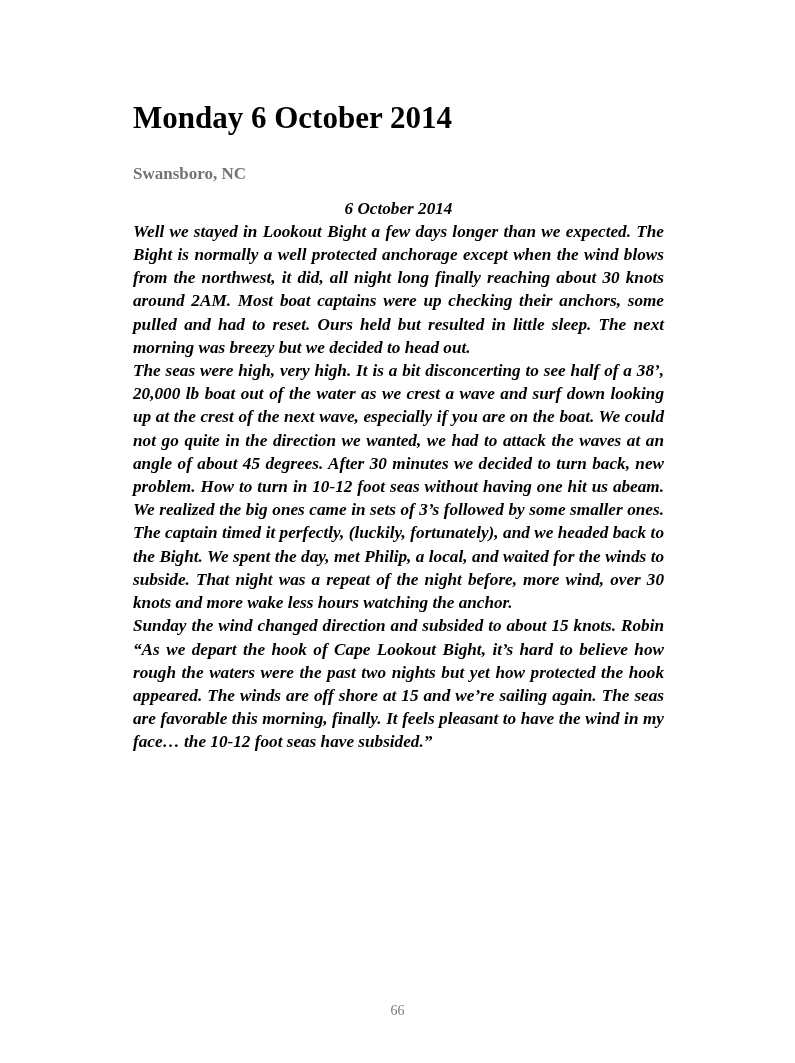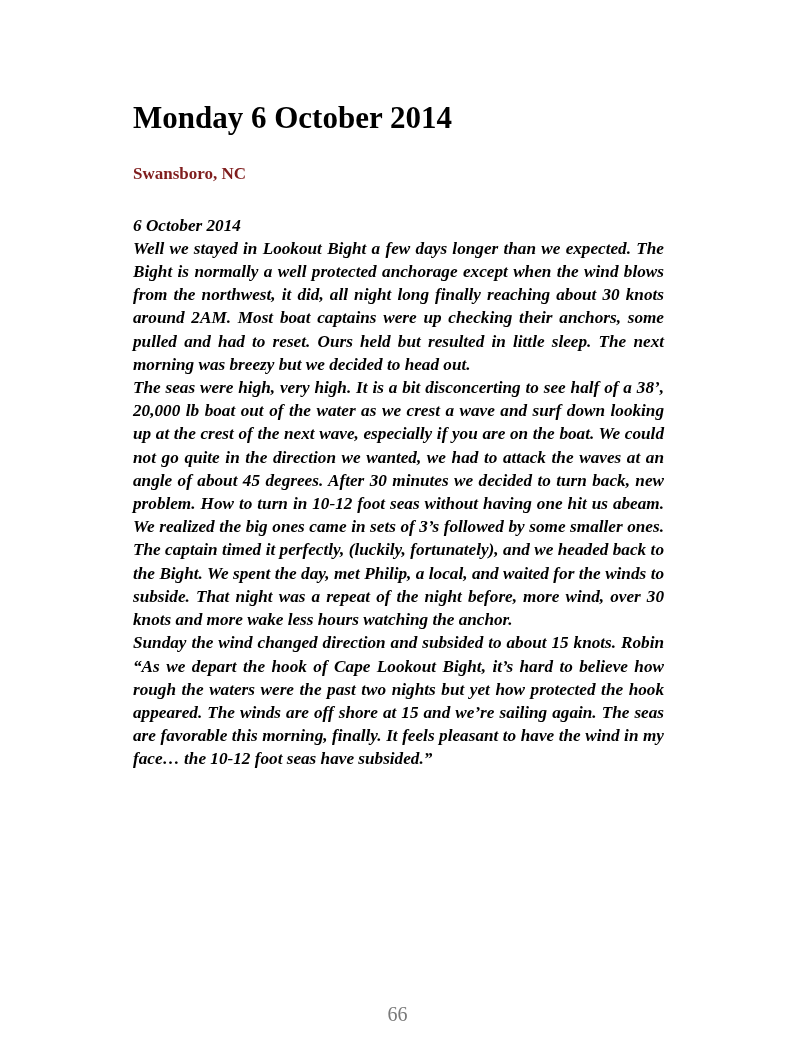--- a/index.html
+++ b/index.html
@@ -30,46 +30,46 @@
     font-weight: 700;
     font-size: 31px;
     line-height: 1.15;
     margin: 0 0 28px 0;
     color: #000000;
   }
   .location {
     font-family: "Liberation Serif", serif;
     font-weight: 700;
     font-size: 17px;
-    margin: 0 0 30px 0;
-    color: #7f1d1d;
+    margin: 0 0 13px 0;
+    color: #737373;
   }
   .body-text {
     font-family: "Liberation Serif", serif;
     font-weight: 700;
     font-style: italic;
     font-size: 17.2px;
     line-height: 23.2px;
     text-align: justify;
     color: #000000;
   }
   .body-text p {
     margin: 0;
   }
   .dateline {
-    text-align: left;
+    text-align: center;
   }
   .page-number {
     position: absolute;
     left: 0;
     top: 1003px;
     width: 795px;
     text-align: center;
     font-family: "Liberation Serif", serif;
-    font-size: 20px;
+    font-size: 14px;
     font-weight: 400;
     color: #7a7a7a;
   }
 </style>
 </head>
 <body>
 
 <div class="page">
   <div class="content">
     <h1 class="title">Monday 6 October 2014</h1>

